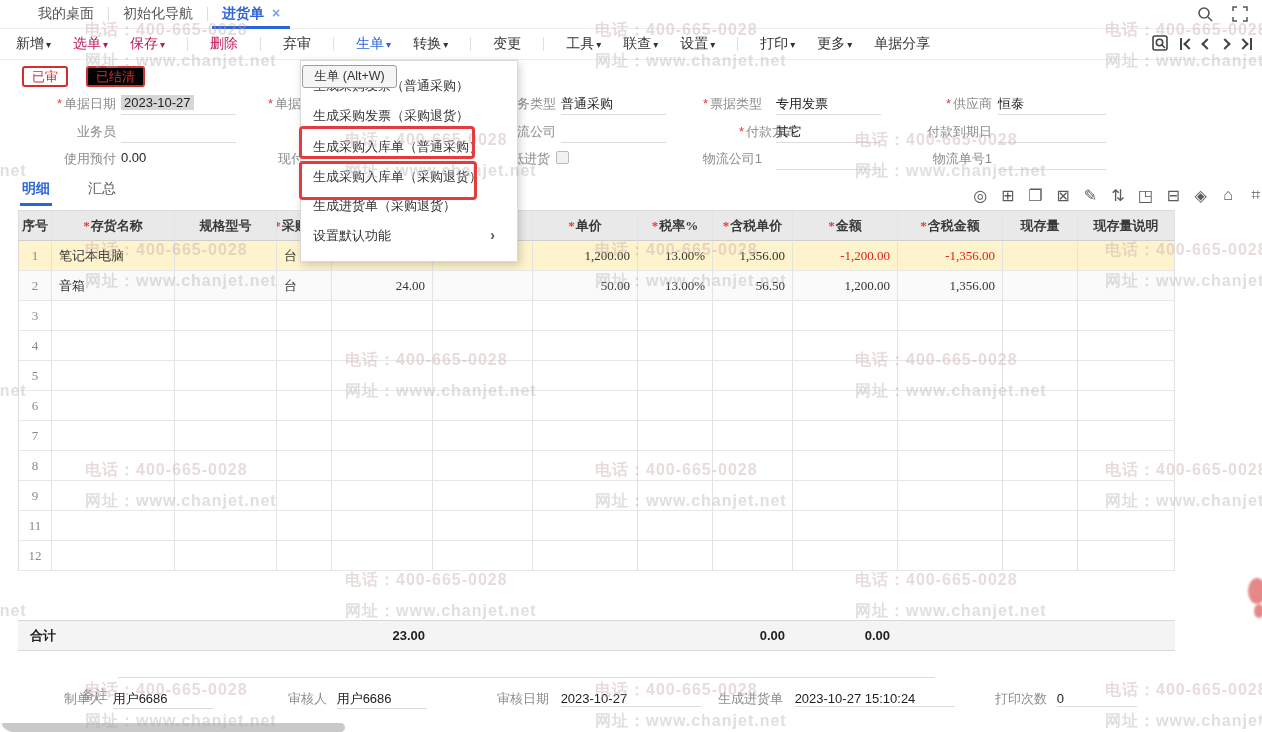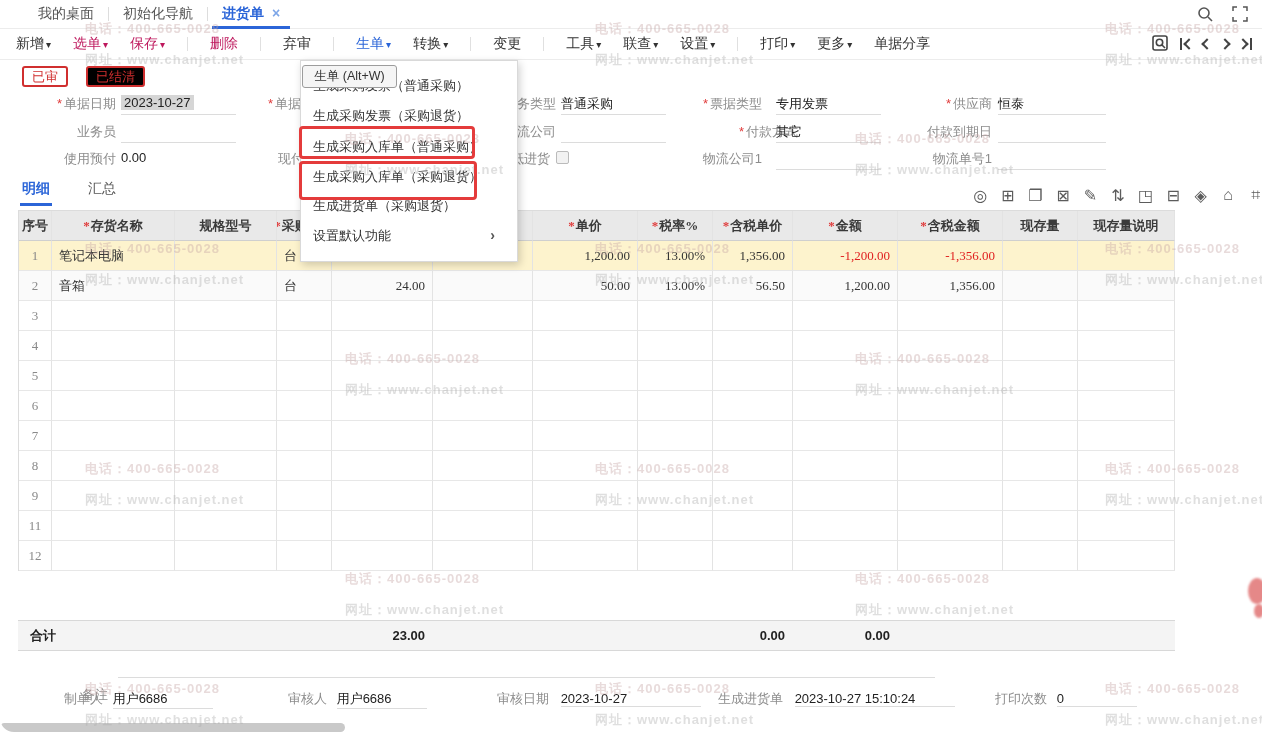--- a/index.html
+++ b/index.html
@@ -87,21 +87,21 @@
           border:1px solid #d9d9d9; box-shadow:2px 3px 8px rgba(0,0,0,.18); z-index:40; }
   .mitem { position:absolute; left:12px; font-size:13px; color:#333; white-space:nowrap; cursor:default; }
   .marrow { position:absolute; right:22px; font-size:14px; color:#555; font-weight:bold; }
   .tooltip { position:absolute; left:302px; top:65px; width:95px; height:23px; background:#f5f5f5;
              border:1px solid #9c9c9c; border-radius:3px; font-size:12.5px; color:#333; line-height:21px;
              text-align:center; z-index:45; white-space:nowrap; }
   .redbox { position:absolute; border:3px solid #e43b3b; border-radius:4px; z-index:60; }
 
   
   .wmlayer { position:absolute; left:0; top:0; width:100%; height:100%; z-index:50; pointer-events:none; overflow:hidden; }
-  .wm { position:absolute; font-size:13px; font-weight:bold; letter-spacing:1px; white-space:nowrap; }
+  .wm { position:absolute; font-size:16px; font-weight:bold; letter-spacing:1px; white-space:nowrap; }
   .wm.phone { color:rgba(198,166,166,.40); }
   .wm.url { color:rgba(170,170,170,.38); }
 
   
   .hscroll { position:absolute; left:0; top:723px; width:345px; height:9px; background:#c9c9c9; border-radius:5px; z-index:30; }
   .redblob { position:absolute; z-index:55; background:#d84a4a; opacity:.65; border-radius:50%; filter:blur(1px); }
   svg { display:block; }
 </style>
 </head>
 <body>

